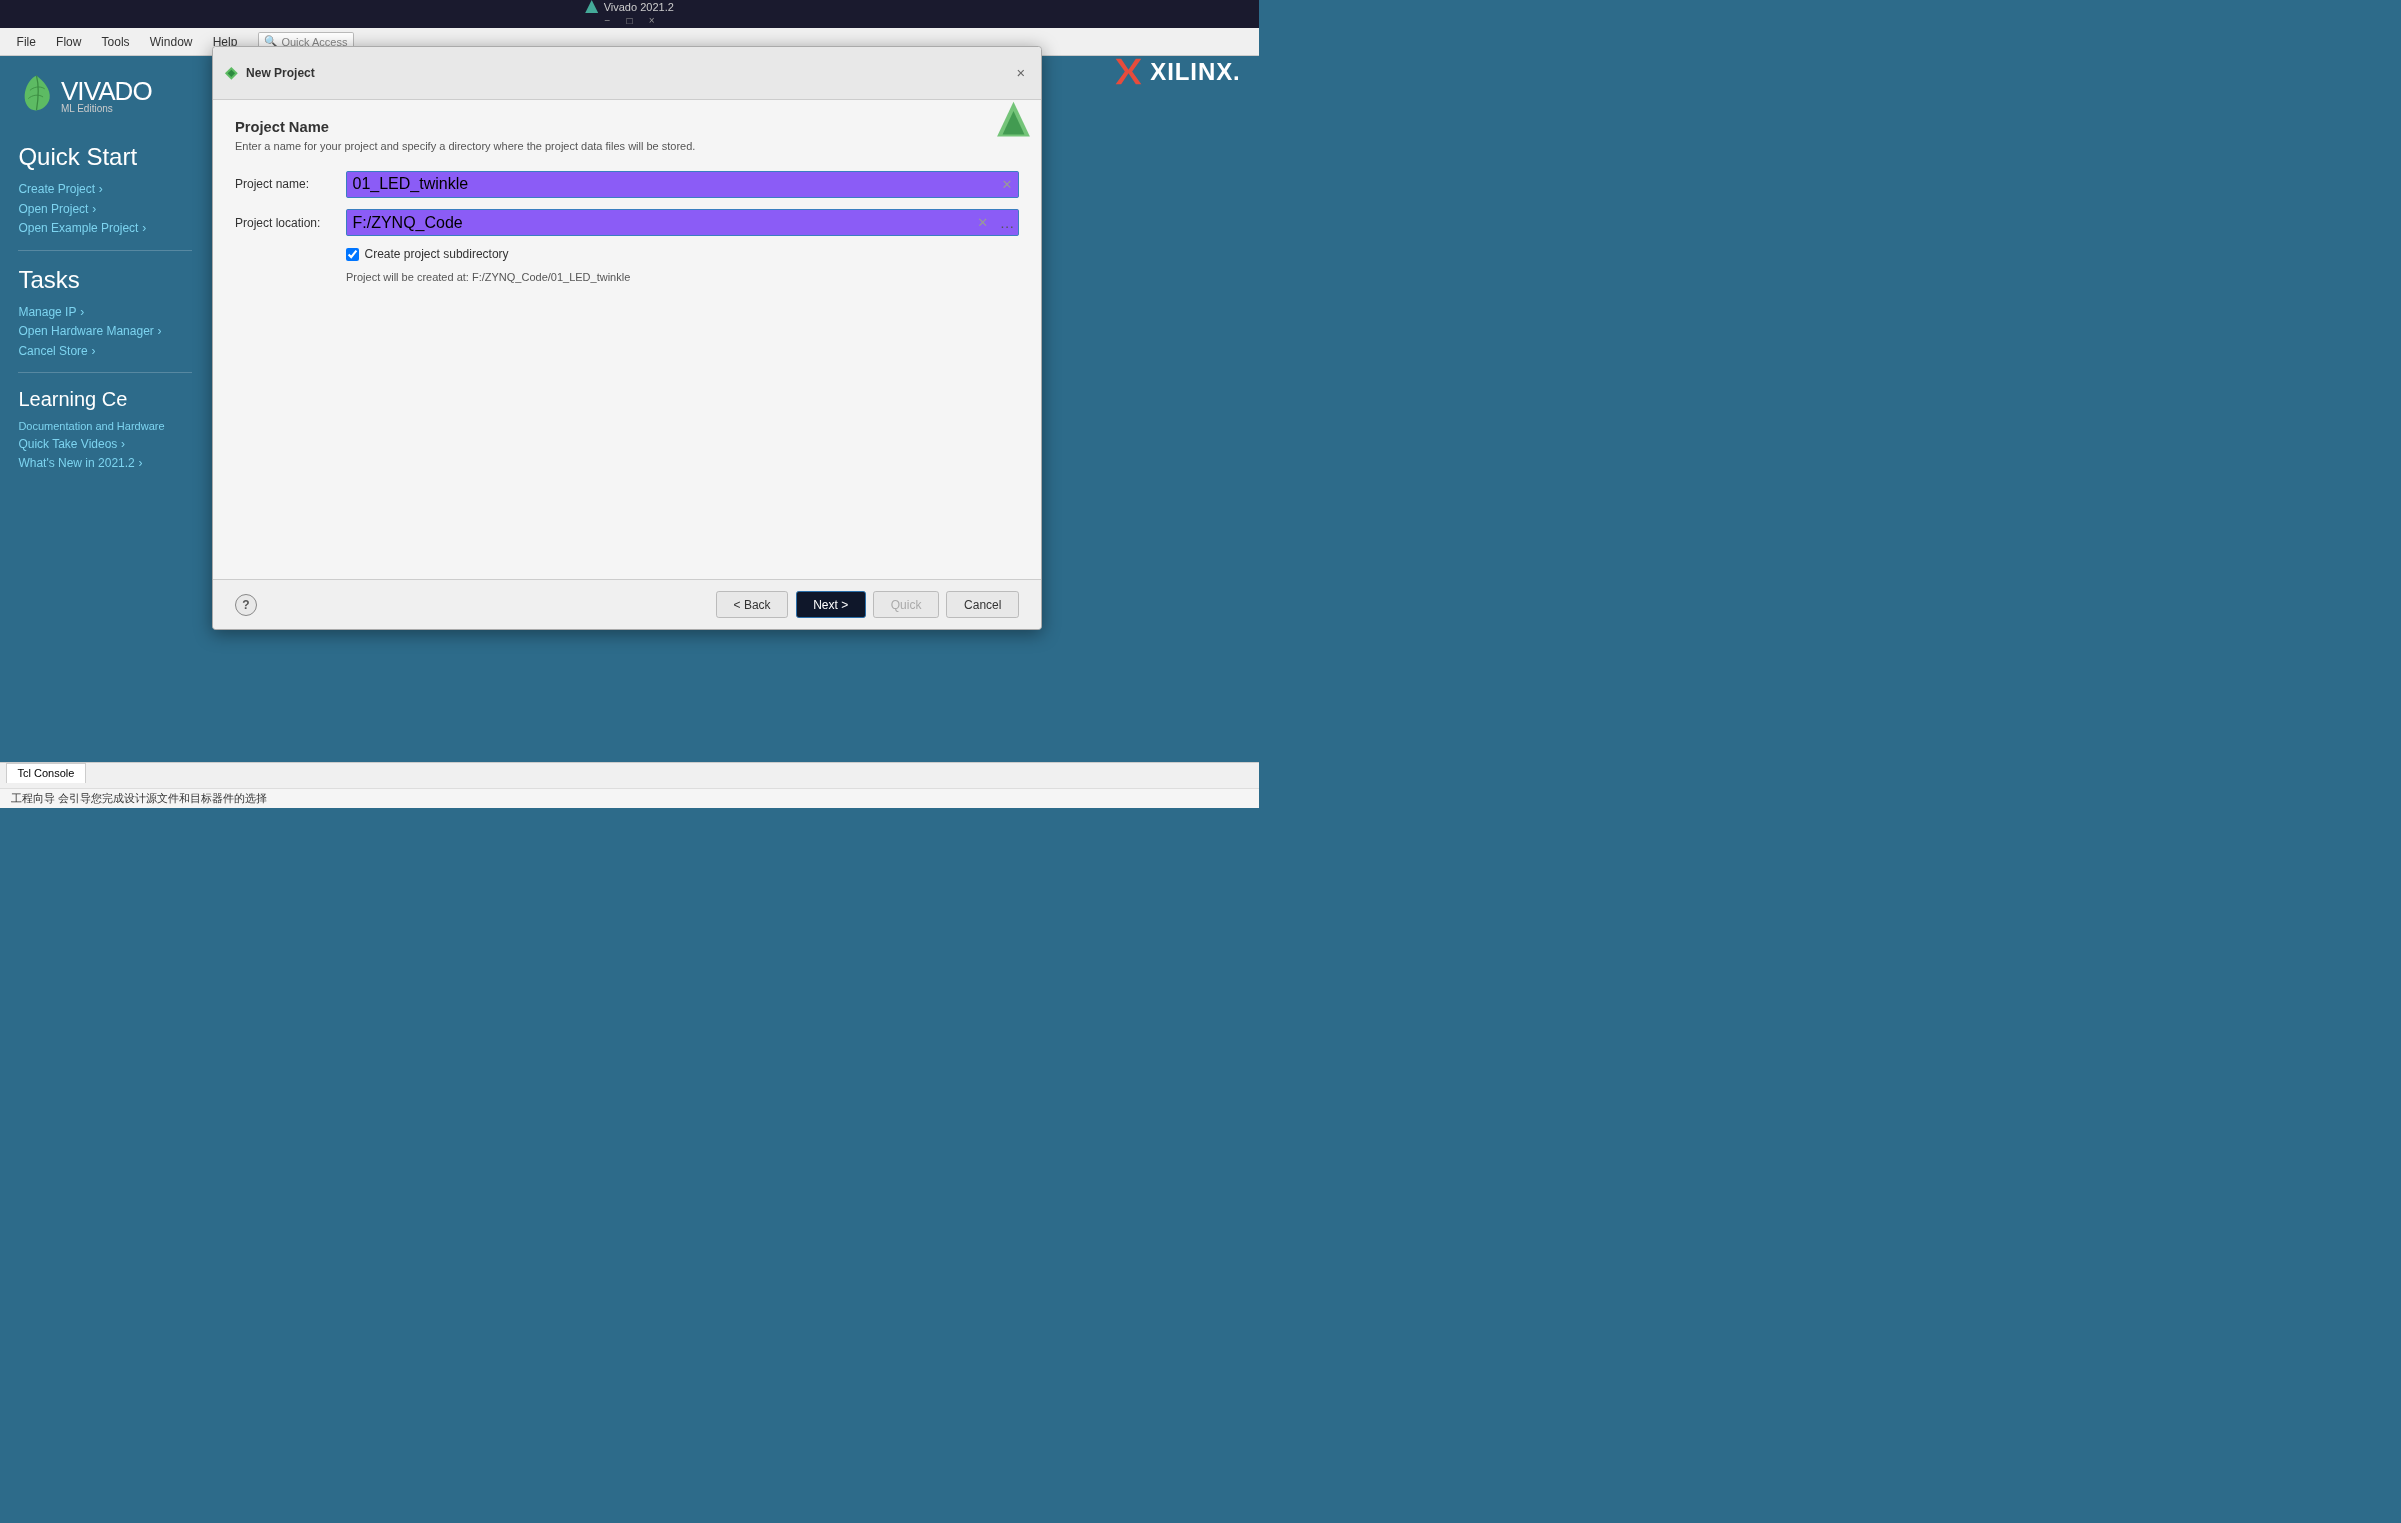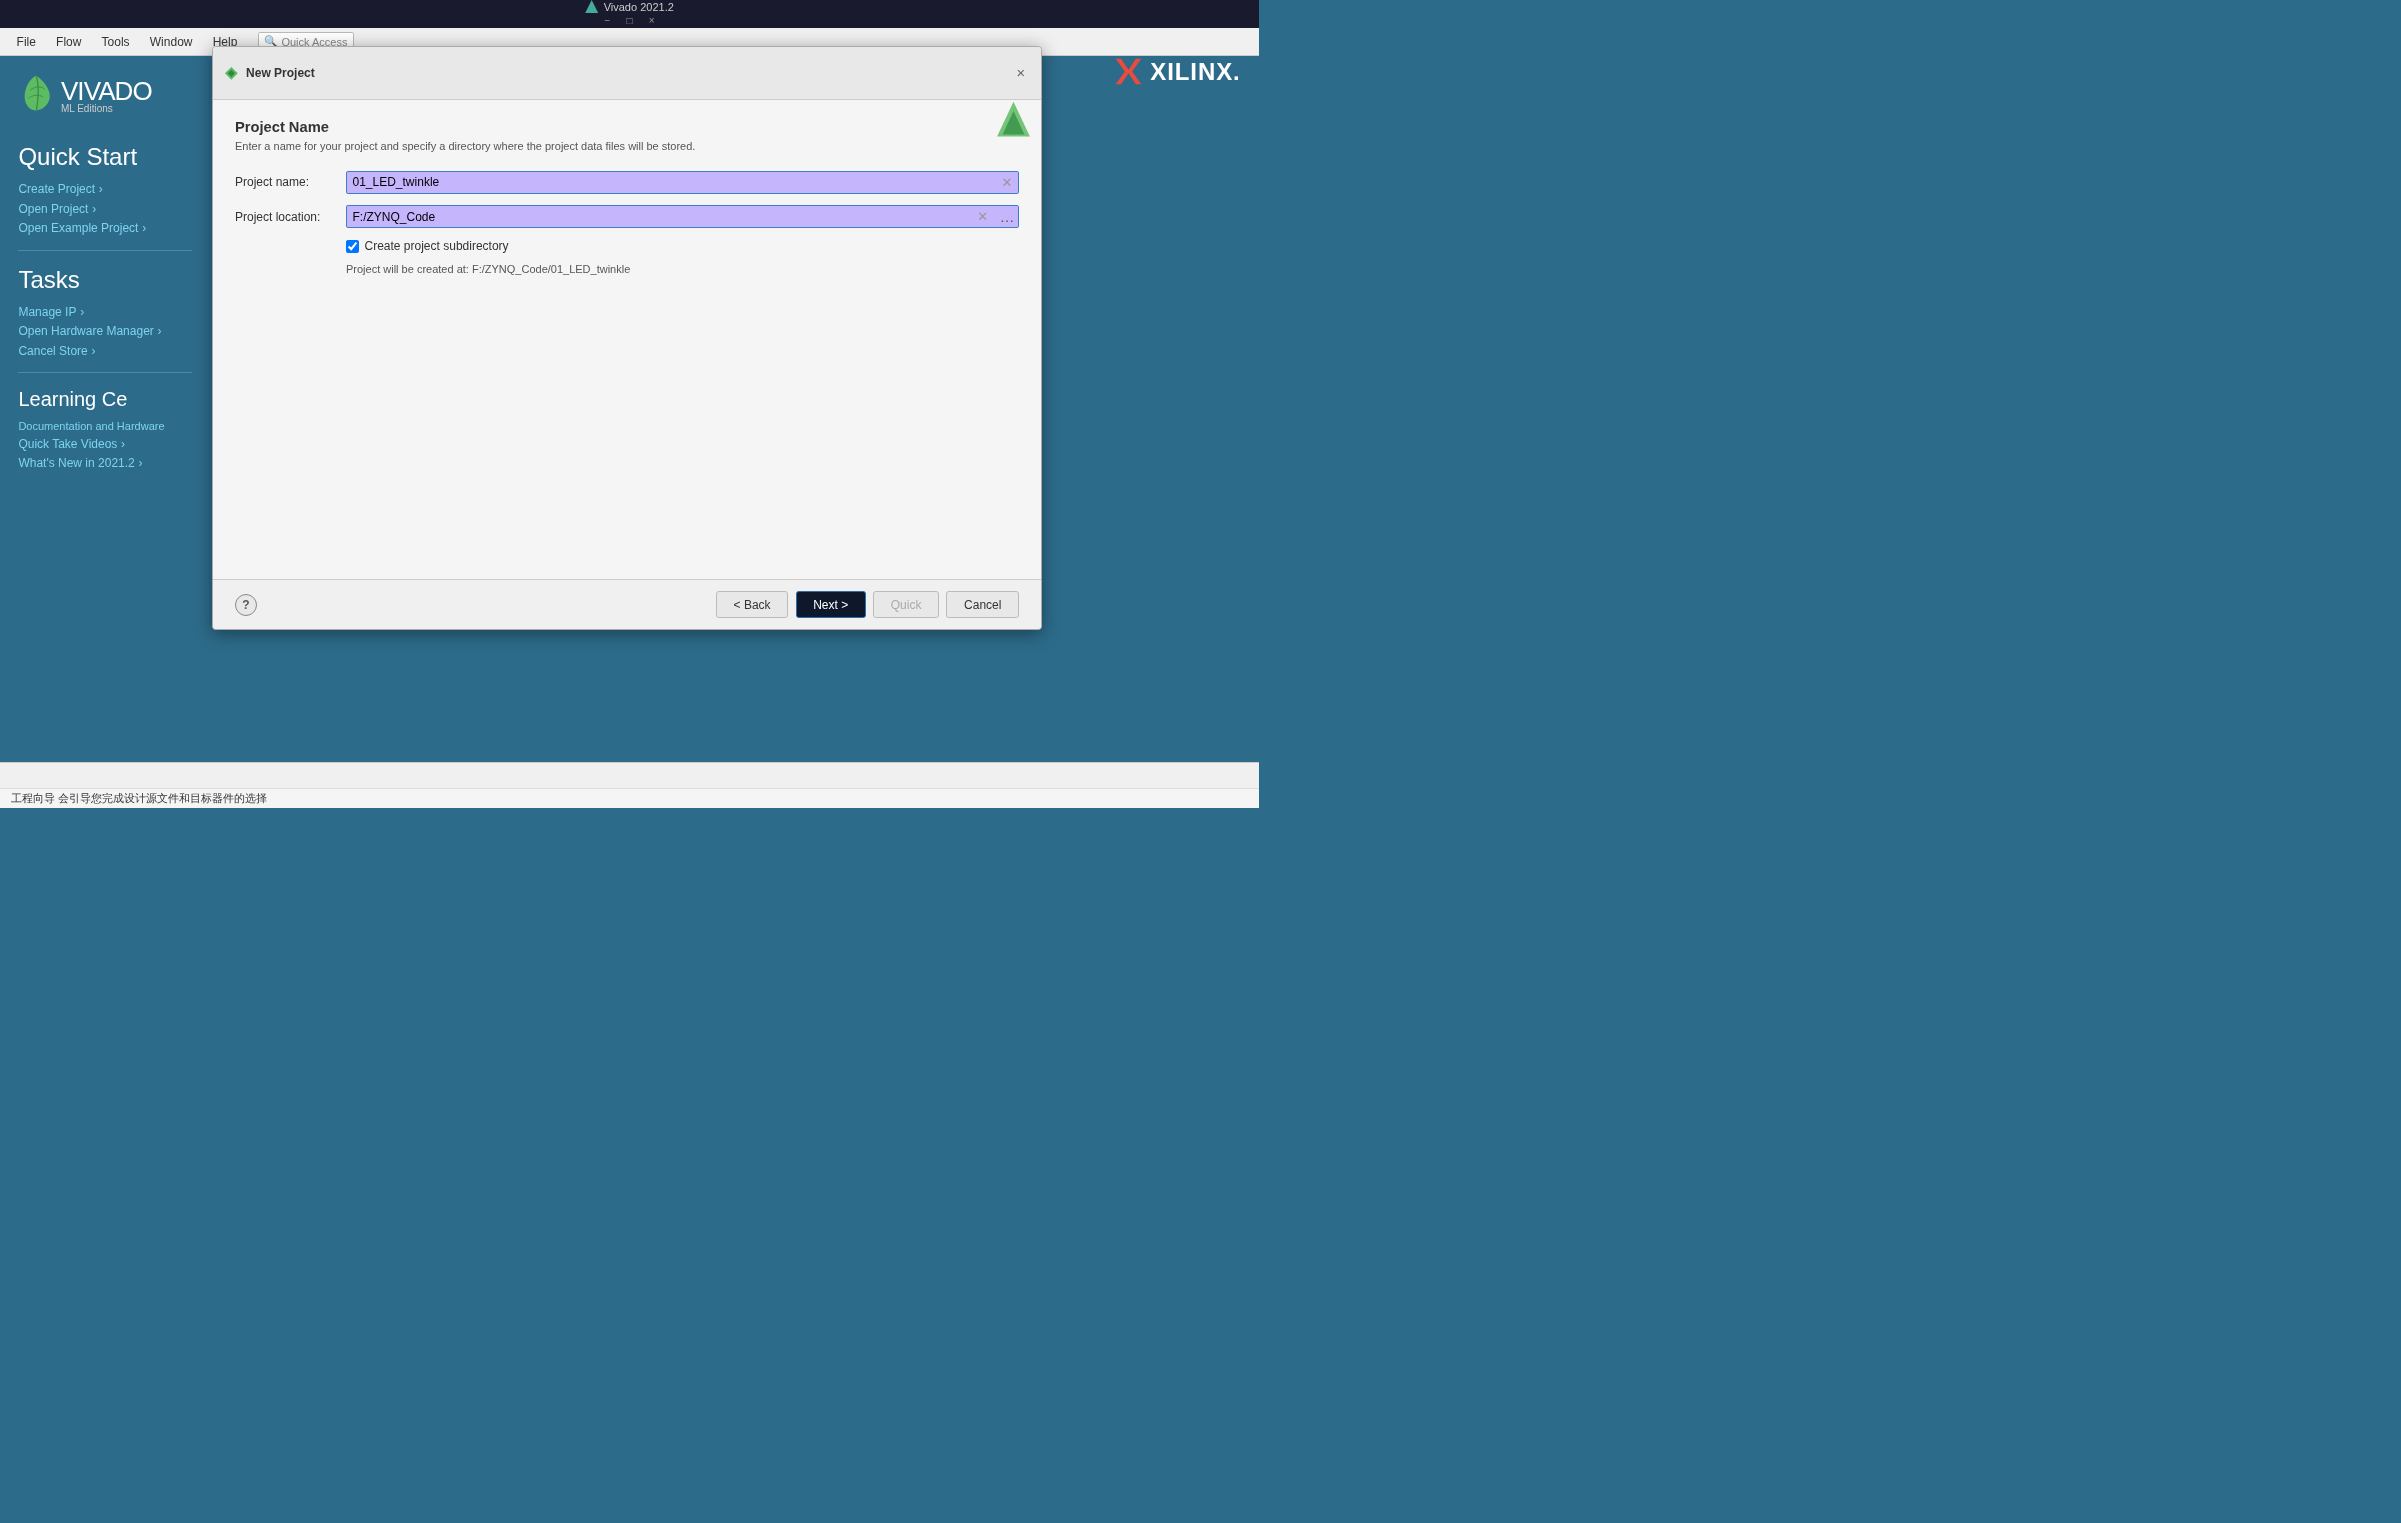--- a/index.html
+++ b/index.html
@@ -231,22 +231,22 @@
       flex: 1;
       position: relative;
       display: flex;
       align-items: center;
     }
     .form-input {
       width: 100%;
       padding: 3.7px 24px 3.7px 5.5px;
       border: 1.8px solid #3a7fc1;
       border-radius: 1.8px;
-      font-size: 12px;
-      background: #c4b5fd;
+      font-size: 16px;
+      background: #8b5cf6;
       outline: none;
     }
     .form-input-clear {
       position: absolute;
       right: 3.7px;
       cursor: pointer;
       color: #999;
       font-size: 13px;
       display: flex;
       align-items: center;
@@ -544,15 +544,18 @@
     <div class="dialog-footer-right">
       <button class="btn btn-default">&lt; Back</button>
       <button class="btn btn-primary">Next &gt;</button>
       <button class="btn btn-disabled">Quick</button>
       <button class="btn btn-cancel">Cancel</button>
     </div>
   </div>
 </div>
 
 <div class="status-bar" style="height:46px; flex-direction:column; justify-content:flex-start;">
+  <div style="display:flex; align-items:flex-end; height:20px; background:#f0f0f0; width:100%;">
+    <div class="tcl-tab">Tcl Console</div>
+  </div>
   <div class="status-text">工程向导 会引导您完成设计源文件和目标器件的选择</div>
 </div>
 
 
 </body></html>

